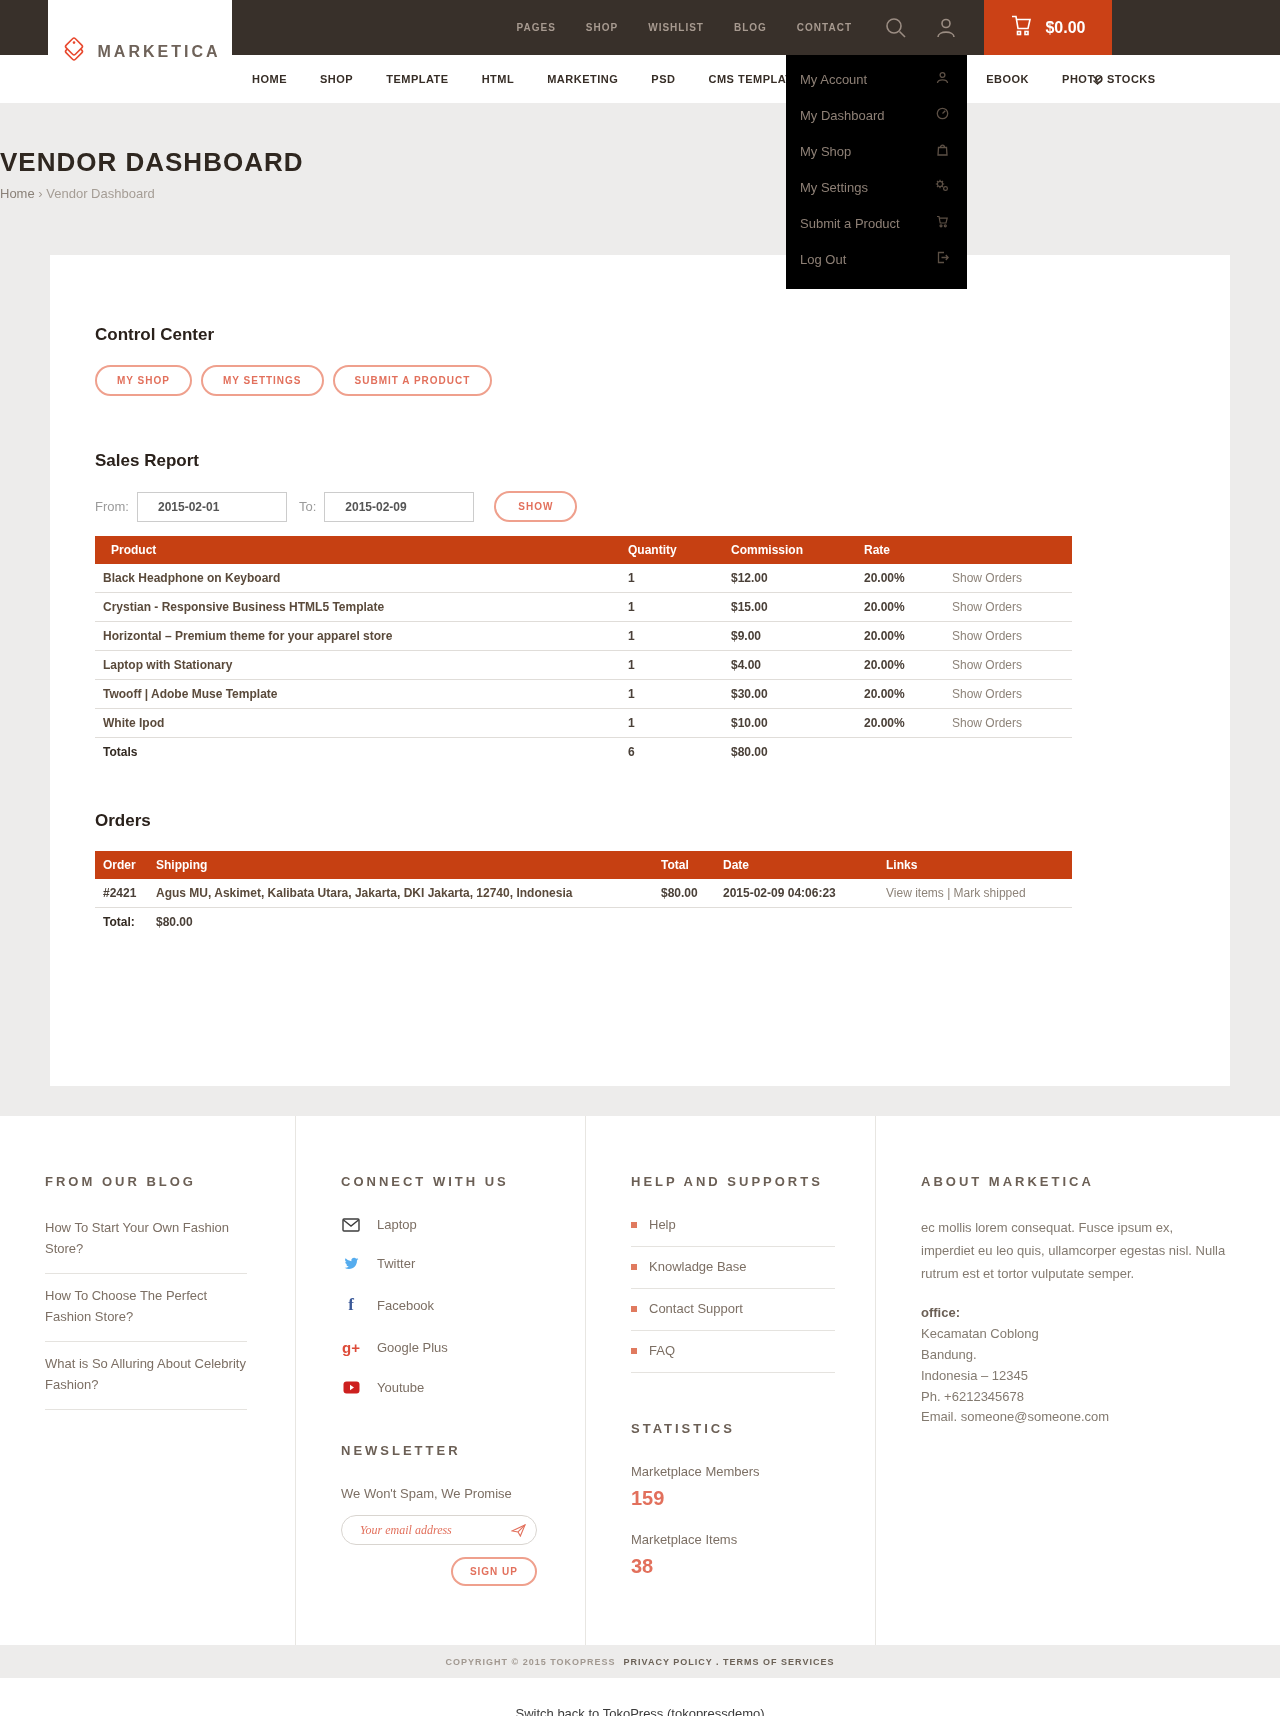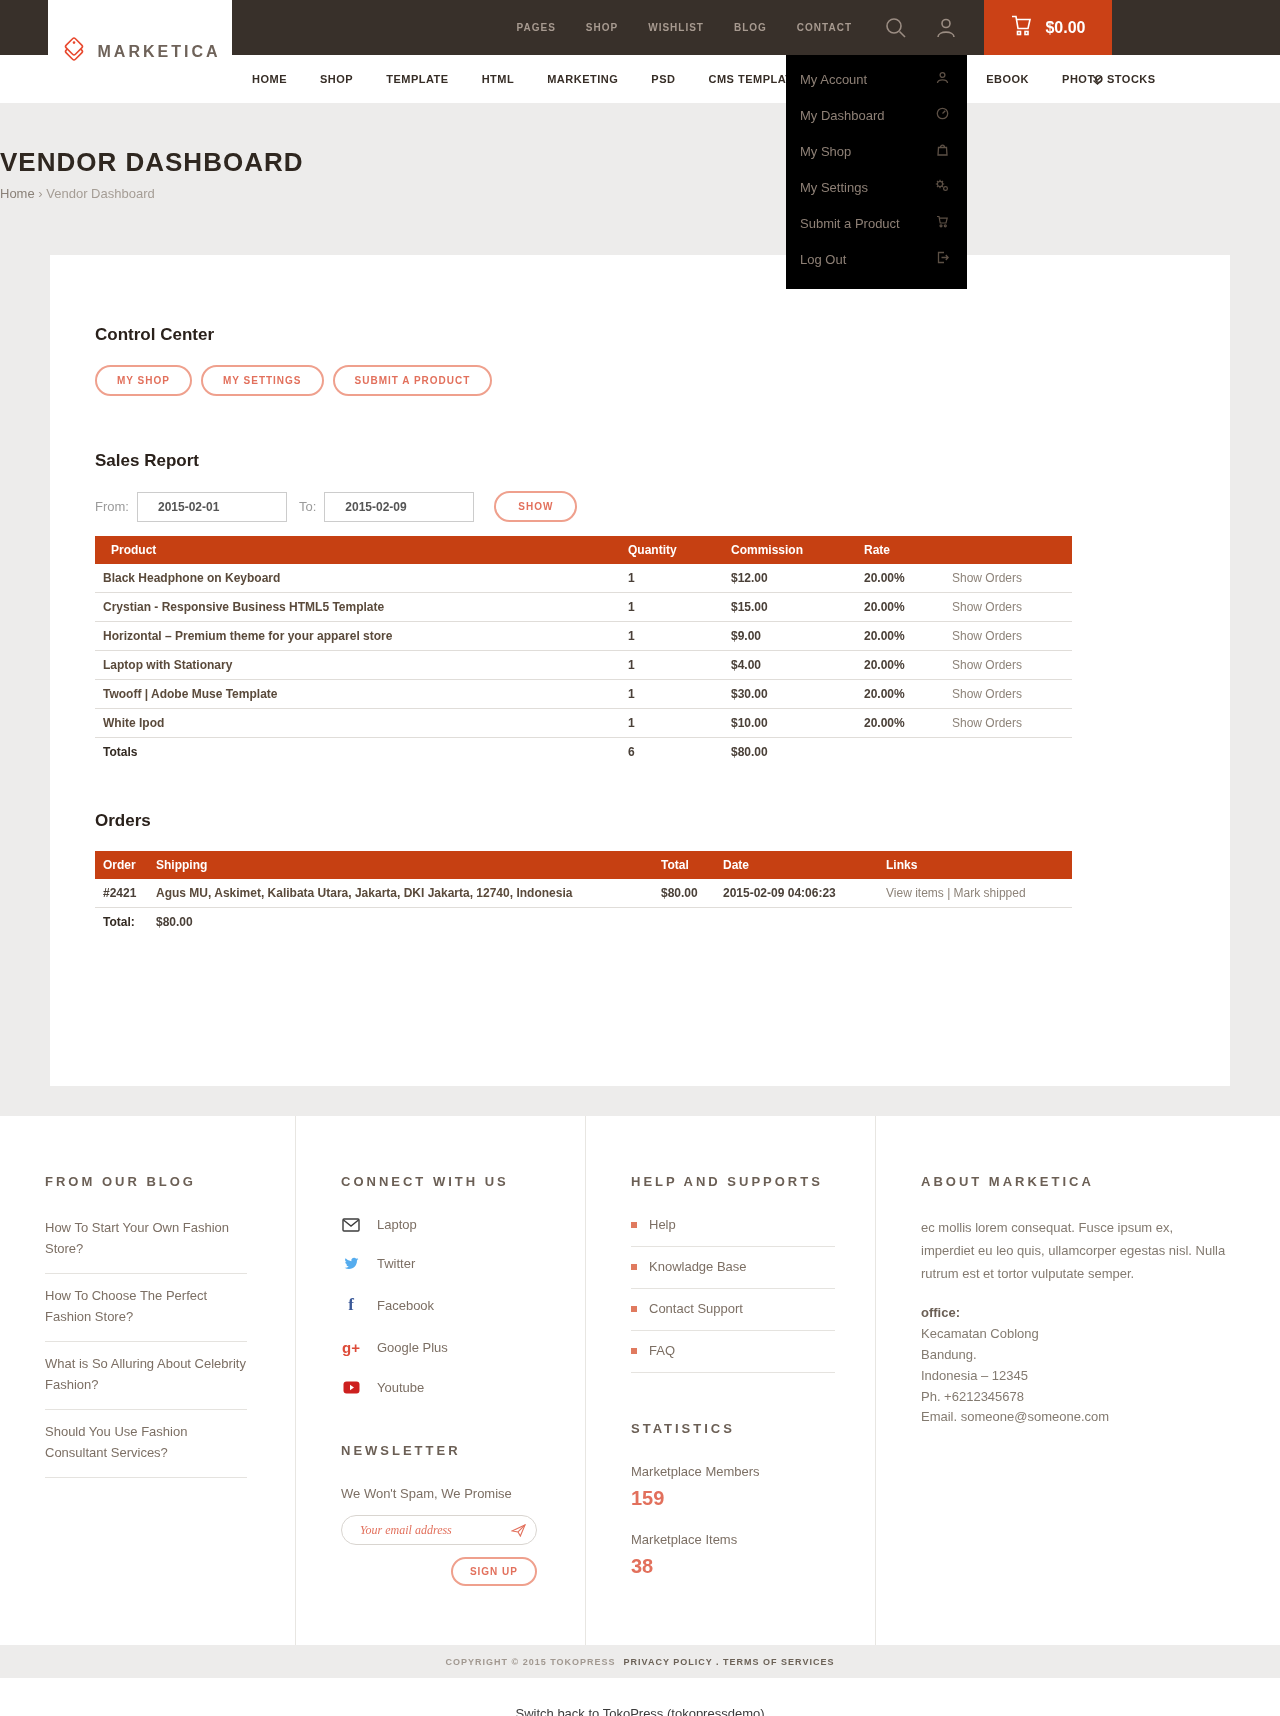--- a/index.html
+++ b/index.html
@@ -433,21 +433,20 @@
   </div>
 </div>
 
 <div class="footer">
   <div class="fcol c1">
     <div class="f-head">FROM OUR BLOG</div>
     <div class="blog-list">
       <a href="#">How To Start Your Own Fashion Store?</a>
       <a href="#">How To Choose The Perfect Fashion Store?</a>
       <a href="#">What is So Alluring About Celebrity Fashion?</a>
-      <a href="#">Should You Use Fashion Consultant Services?</a>
     </div>
   </div>
 
   <div class="fcol c2">
     <div class="f-head">CONNECT WITH US</div>
     <ul class="social-list">
       <li>
         <span class="s-ico">
           <svg width="18" height="14" viewBox="0 0 18 14" fill="none" stroke="#3c3c3c" stroke-width="1.4">
             <rect x="1" y="1" width="16" height="12" rx="1"></rect>

